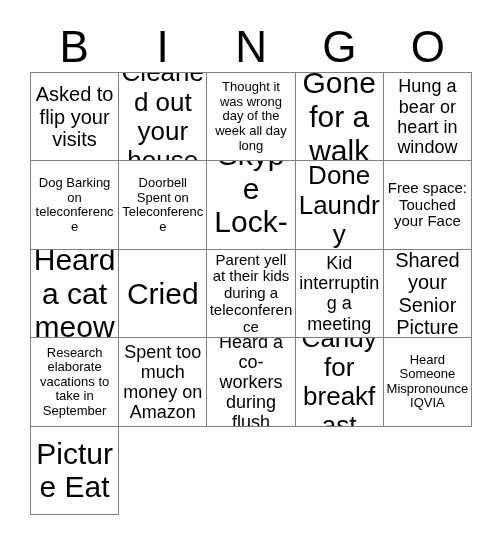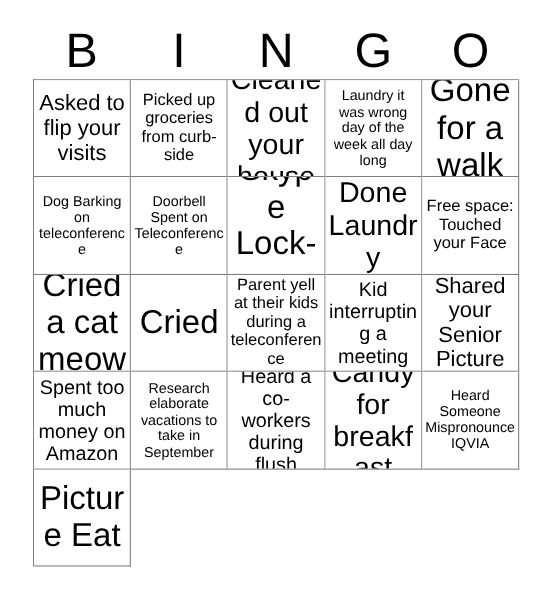--- a/index.html
+++ b/index.html
@@ -91,70 +91,70 @@
     <div class="letter">I</div>
     <div class="letter">N</div>
     <div class="letter">G</div>
     <div class="letter">O</div>
   </div>
 
   <div class="grid">
     <div class="cell fs-lg">
         <span>Asked to flip your visits</span>
       </div>
-    <div class="cell fs-sm">
-        <span>Picked up groceries from curb-side</span>
-      </div>
     <div class="cell fs-xl">
         <span>Cleaned out your house</span>
       </div>
     <div class="cell fs-xs">
-        <span>Laundry it was wrong day of the week all day long</span>
+        <span>Thought it was wrong day of the week all day long</span>
       </div>
 
     <div class="cell fs-xxl">
         <span>Gone for a walk</span>
+      </div>
+    <div class="cell fs-md">
+        <span>Hung a bear or heart in window</span>
       </div>
     <div class="cell fs-xs">
         <span>Dog Barking on teleconference</span>
       </div>
     <div class="cell fs-xs">
         <span>Doorbell Spent on Teleconference</span>
       </div>
     <div class="cell fs-xxl">
         <span>Skype Lock-up</span>
       </div>
 
     <div class="cell fs-xl">
         <span>Done Laundry</span>
       </div>
     <div class="cell fs-sm">
         <span>Free space: Touched your Face</span>
       </div>
     <div class="cell fs-xxl">
-        <span>Cried a cat meow</span>
+        <span>Heard a cat meow</span>
       </div>
     <div class="cell fs-xxl">
         <span>Cried</span>
       </div>
 
     <div class="cell fs-xxs">
         <span>Parent yell at their kids during a teleconference</span>
       </div>
     <div class="cell fs-md">
         <span>Kid interrupting a meeting</span>
       </div>
     <div class="cell fs-lg">
         <span>Shared your Senior Picture</span>
       </div>
+    <div class="cell fs-xs">
+        <span>Research elaborate vacations to take in September</span>
+      </div>
     <div class="cell fs-md">
         <span>Spent too much money on Amazon</span>
-      </div>
-    <div class="cell fs-xs">
-        <span>Research elaborate vacations to take in September</span>
       </div>
 
     <div class="cell fs-md">
         <span>Heard a co-workers during flush</span>
       </div>
     <div class="cell fs-xl">
         <span>Candy for breakfast</span>
       </div>
     <div class="cell fs-xs">
         <span>Heard Someone Mispronounce IQVIA</span>

